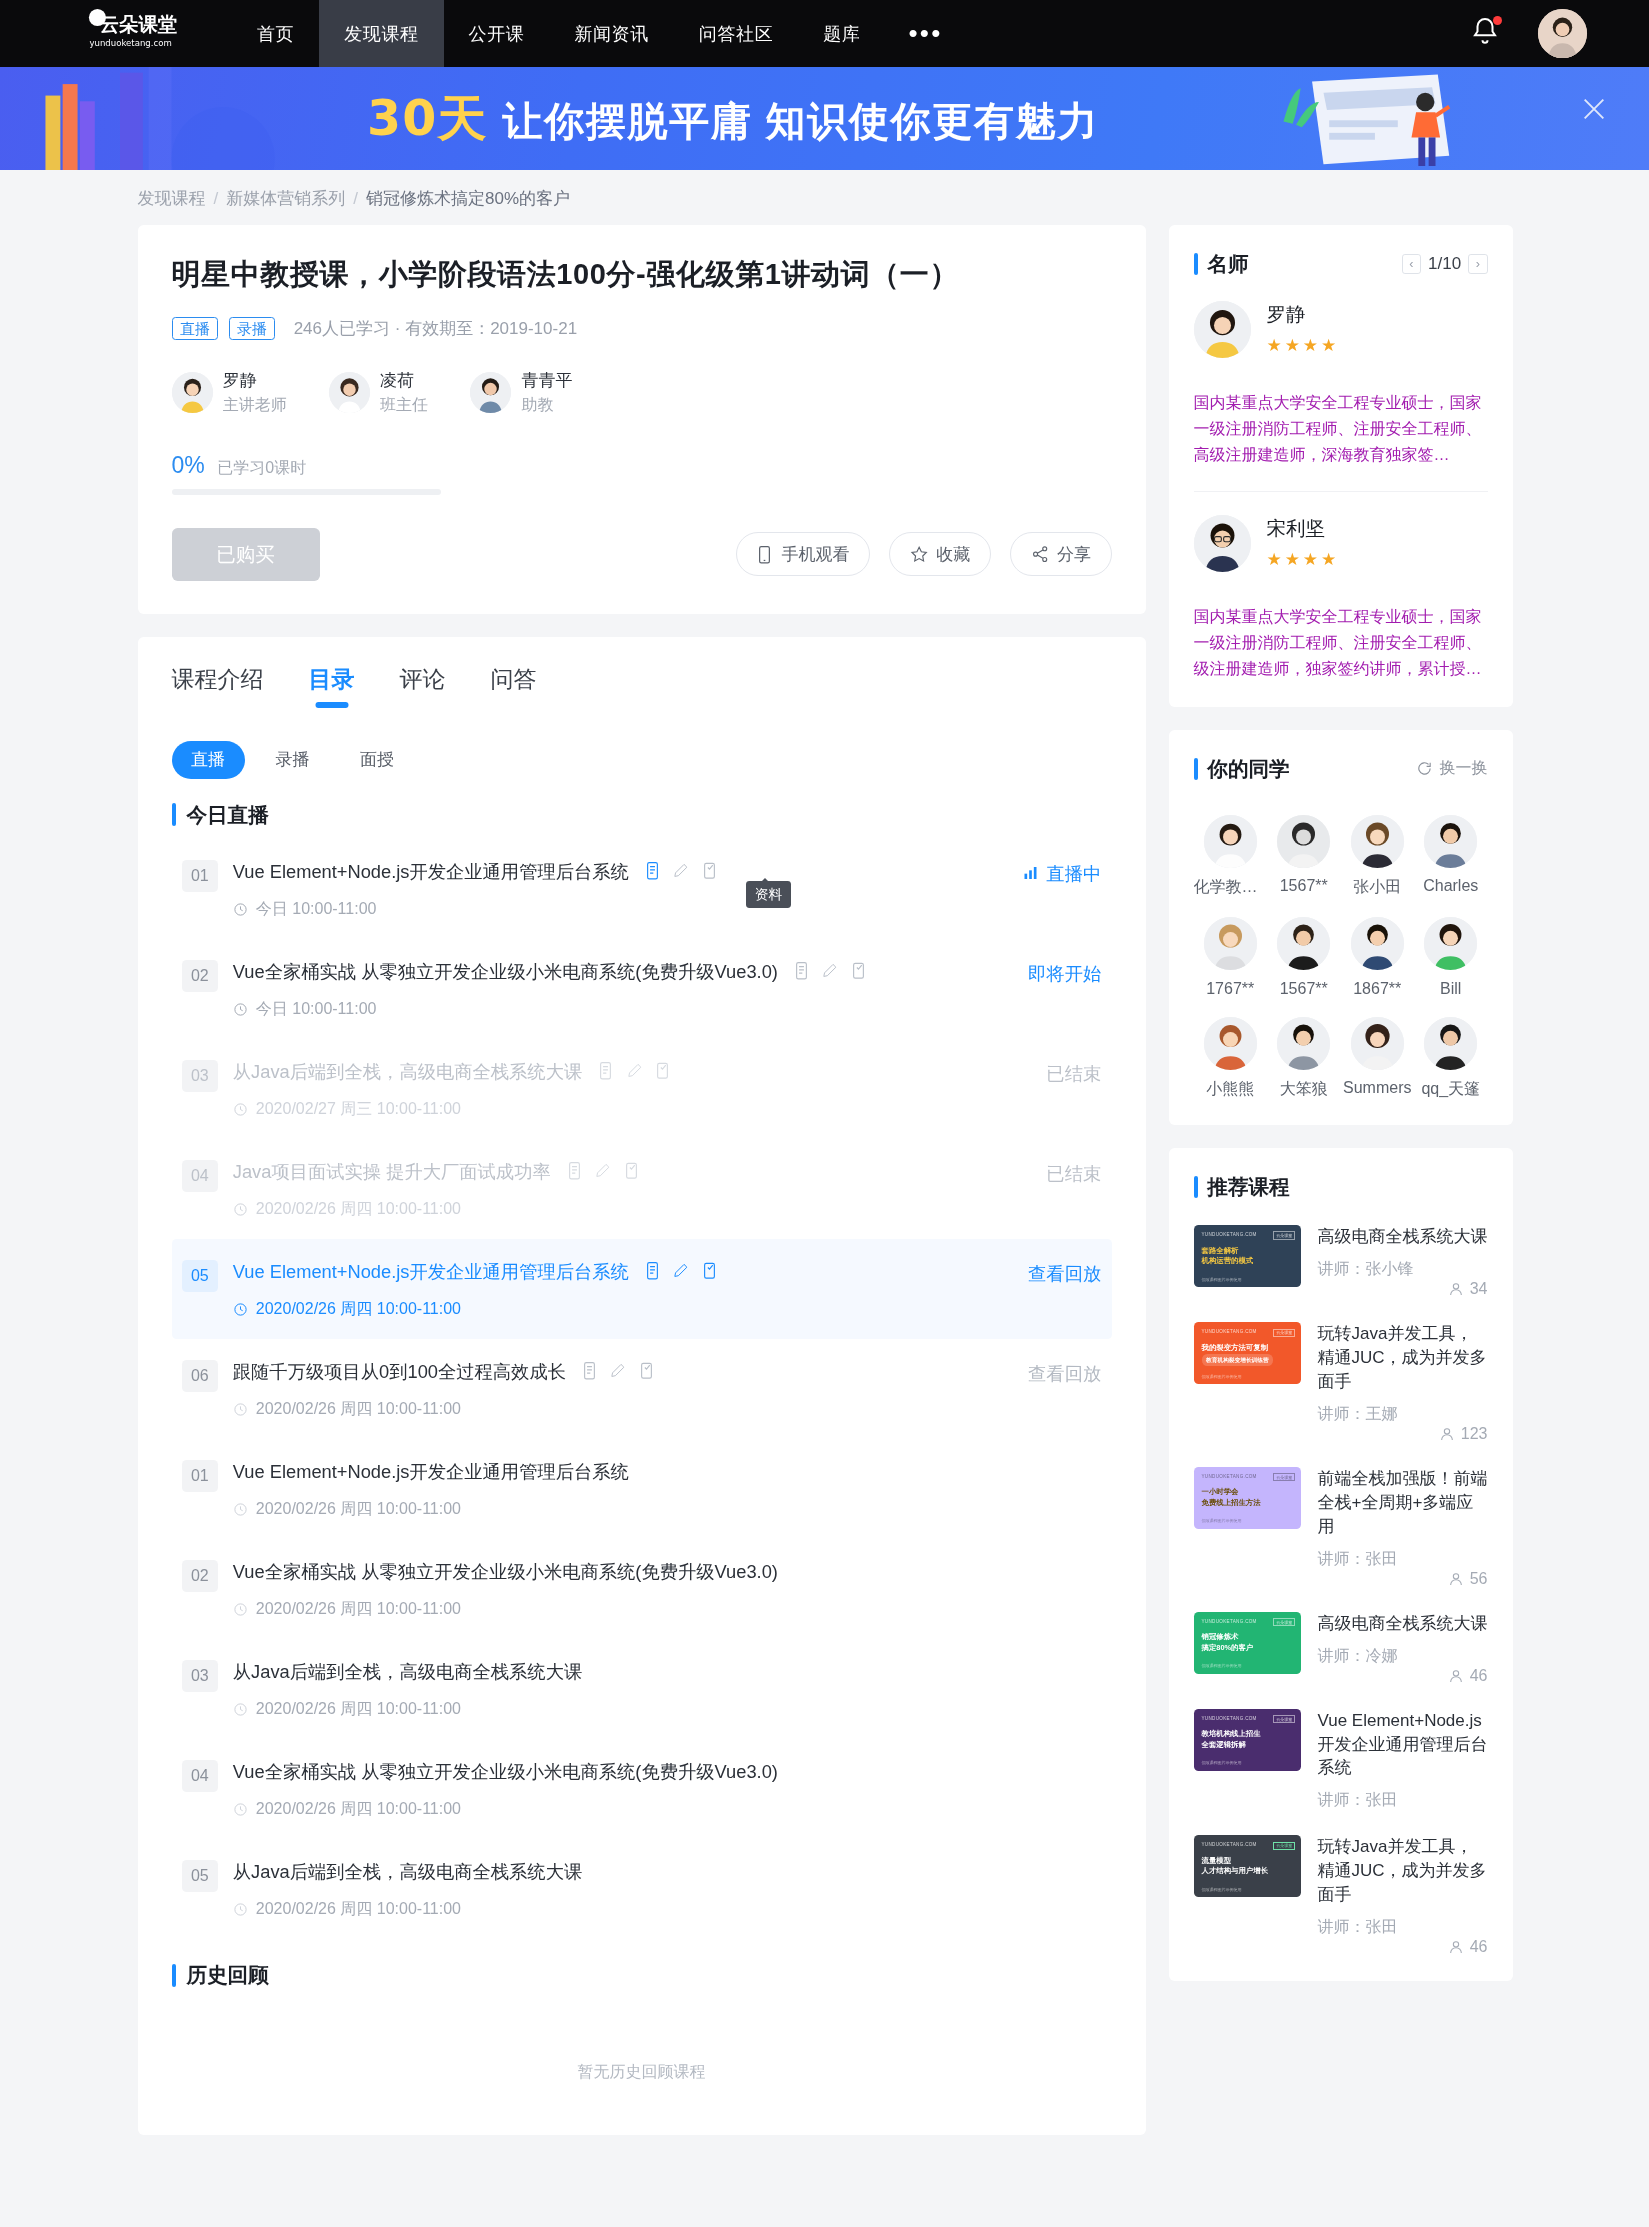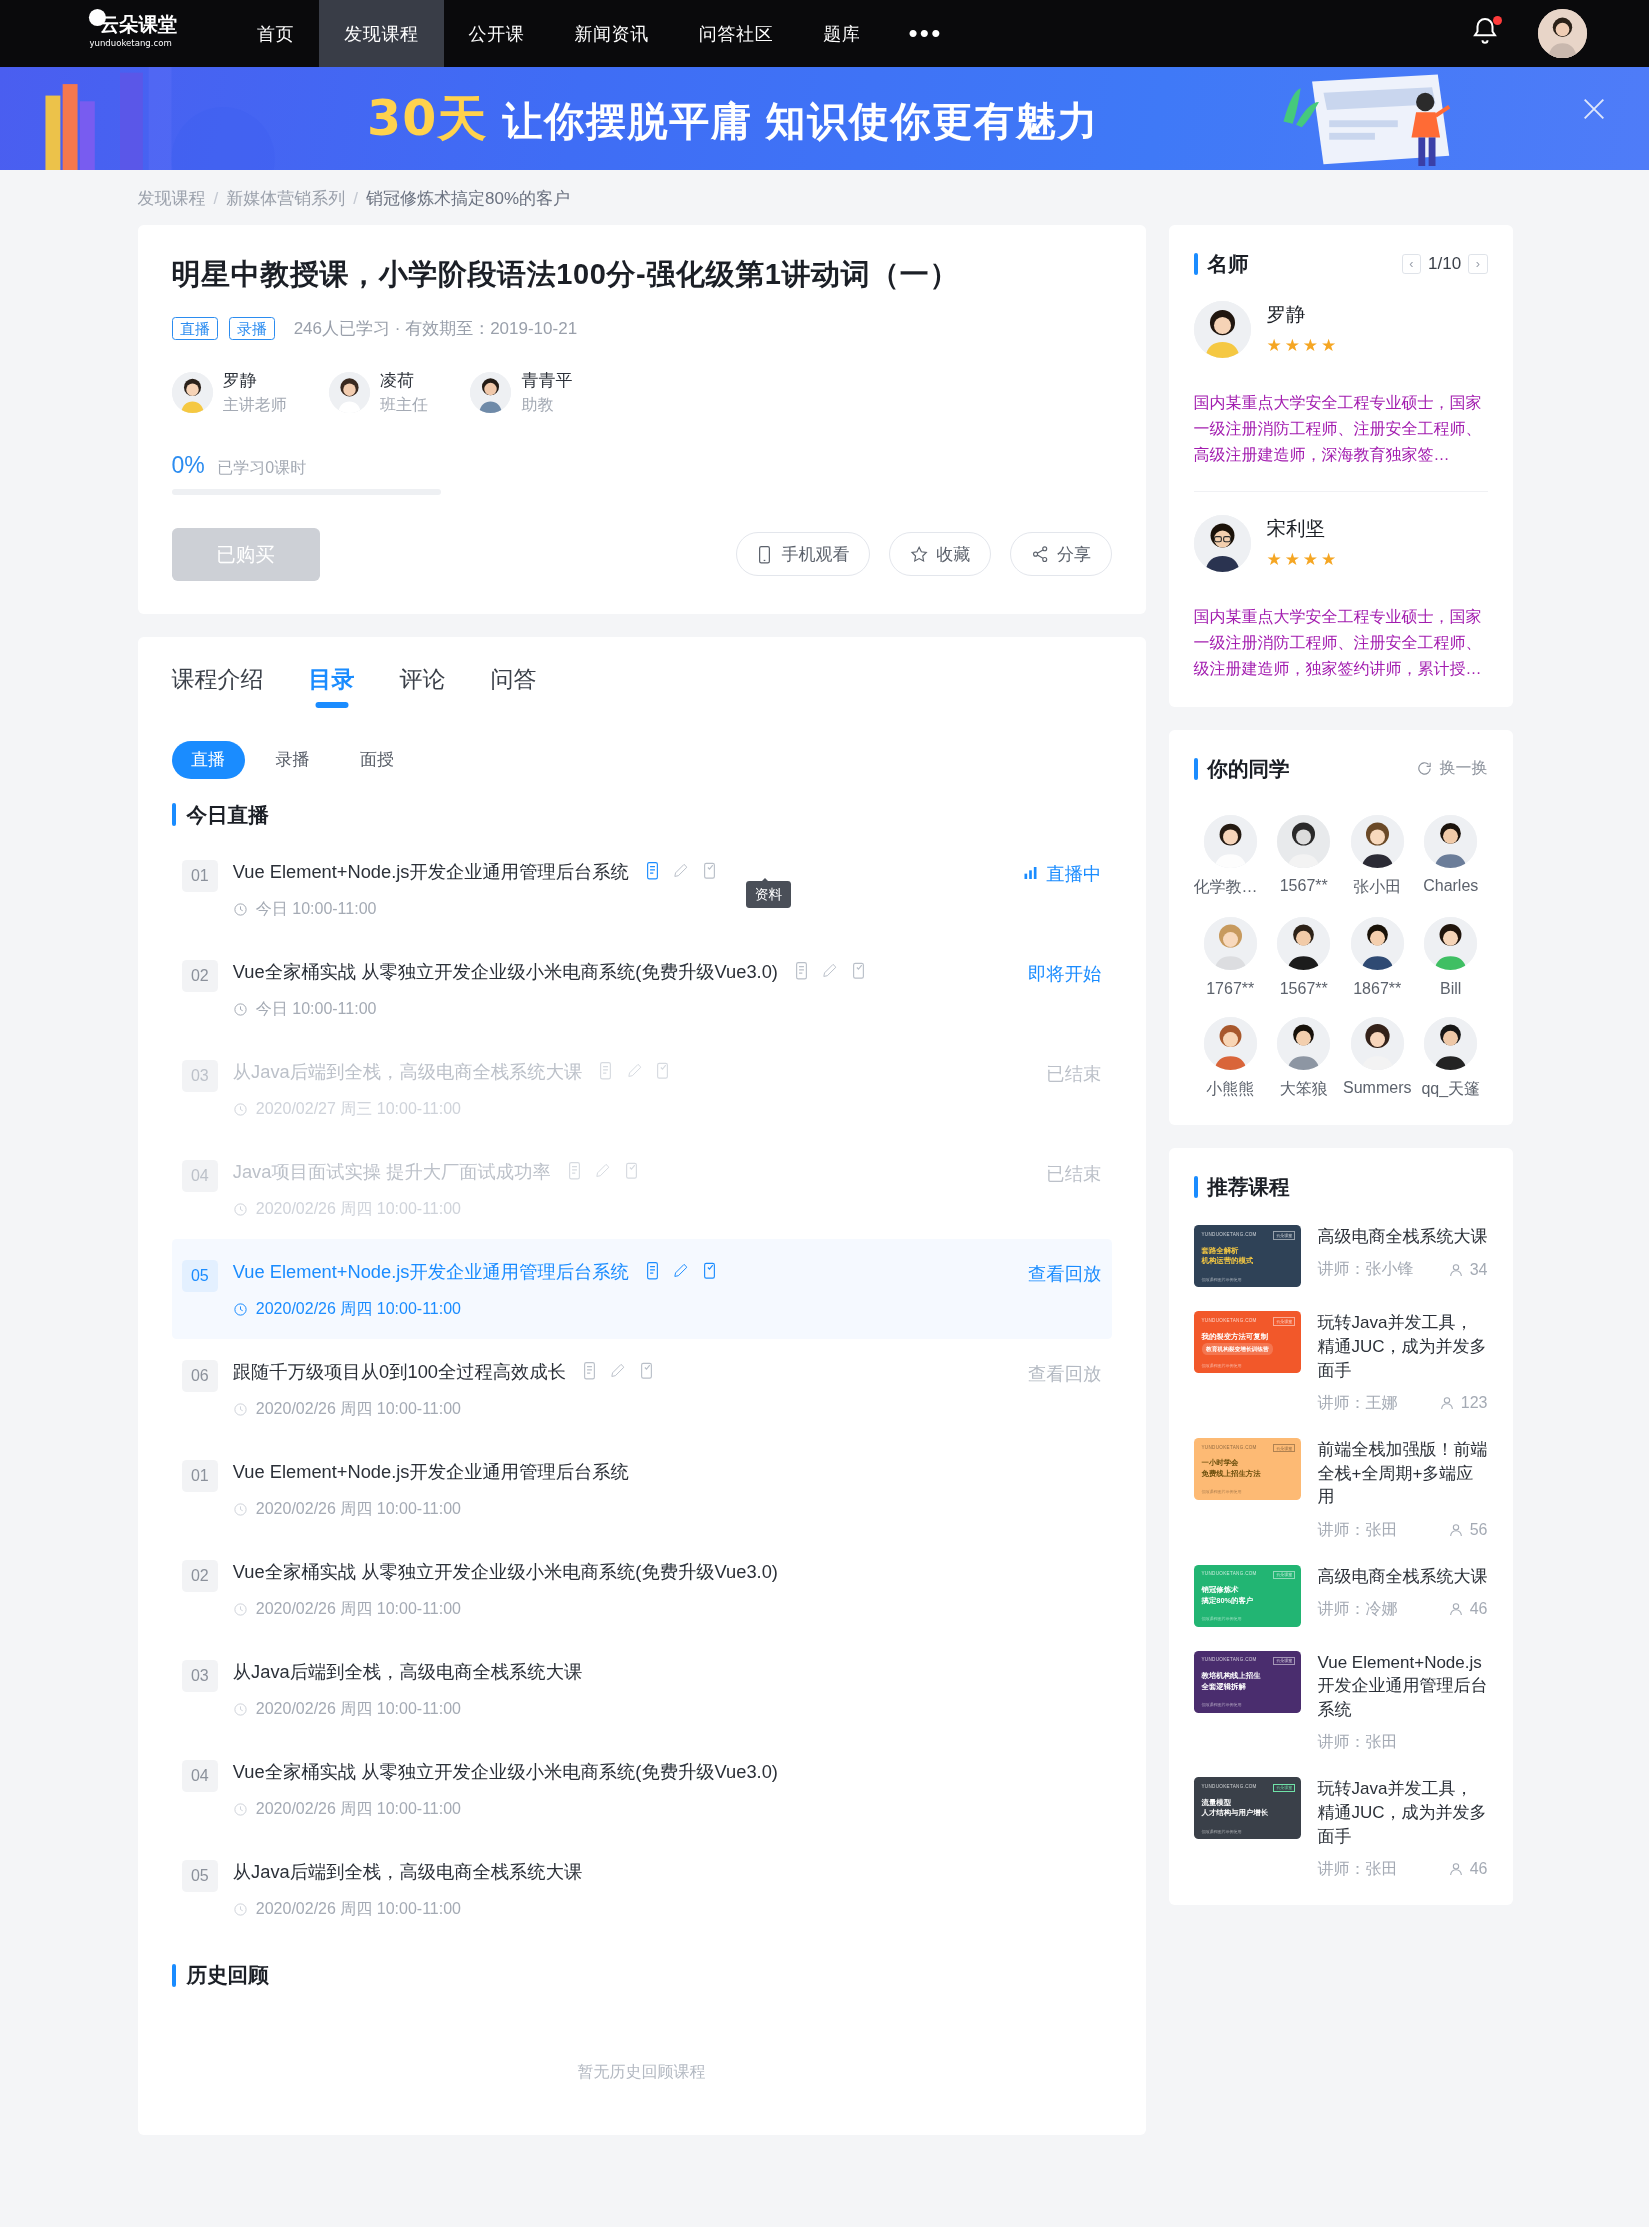--- a/index.html
+++ b/index.html
@@ -147,21 +147,21 @@
   .m-name { margin-top:9.2px; font-size:16px; color:#5c626c; white-space:nowrap; overflow:hidden; text-overflow:ellipsis; }
 
   .rec { display:flex; gap:17px; margin-top:24px; cursor:pointer; }
   .rec-thumb { width:107px; height:62px; border-radius:4.6px; flex:none; position:relative; overflow:hidden; }
   .rec-thumb .tt { position:absolute; left:8px; top:19.5px; color:#fff; font-size:7.4px; font-weight:bold; line-height:1.5; }
   .rec-thumb .tl { position:absolute; left:8px; top:6.9px; font-size:4.6px; color:rgba(255,255,255,.75); letter-spacing:0.3px;}
   .rec-thumb .br { position:absolute; right:5.7px; top:6.3px; font-size:4px; color:rgba(255,255,255,.8); border:0.6px solid rgba(255,255,255,.5); padding:0.6px 1.7px;}
   .rec-thumb .bt { position:absolute; left:8px; bottom:5.7px; font-size:4px; color:rgba(255,255,255,.55);}
   .rec-info { flex:1; min-width:0; }
   .rec-title { font-size:17px; color:#2b3038; line-height:1.4; }
-  .rec-sub { display:flex; margin-top:10.3px; }
+  .rec-sub { display:flex; margin-top:10.3px;flex-direction:column; }
   .rec-teacher { font-size:16px; color:#a4aab4; }
   .rec-count { margin-left:auto; display:flex; align-items:center; gap:5.7px; font-size:16px; color:#a4aab4; }
 </style>
 </head>
 <body>
 
 <div class="page">
 
   <div class="navbar">
     <div class="nav-inner">
@@ -866,21 +866,21 @@
                     <circle cx="12" cy="8" r="4"></circle>
                     <path d="M4 21c0-4.4 3.6-8 8-8s8 3.6 8 8"></path>
                   </svg>
                 <span>123</span>
               </span>
             </div>
           </div>
         </div>
 
         <div class="rec">
-          <div class="rec-thumb" style="background:#fdba74">
+          <div class="rec-thumb" style="background:#c4b5fd">
             <div class="tl" style="color:rgba(0,0,0,.45)">YUNDUOKETANG.COM</div>
               <div class="br" style="color:rgba(0,0,0,.5);border-color:rgba(0,0,0,.3)">云朵课堂</div>
             <div class="tt" style="color:#6b4f0d">一小时学会</div>
             <div class="tt" style="top:30px;color:#6b4f0d">免费线上招生方法</div>
             <div class="bt" style="color:rgba(0,0,0,.35)">仅限课程图片示例使用</div>
           </div>
           <div class="rec-info">
             <div class="rec-title">前端全栈加强版！前端全栈+全周期+多端应用</div>
             <div class="rec-sub">
               <span class="rec-teacher"><span>讲师：</span><span>张田</span></span>

